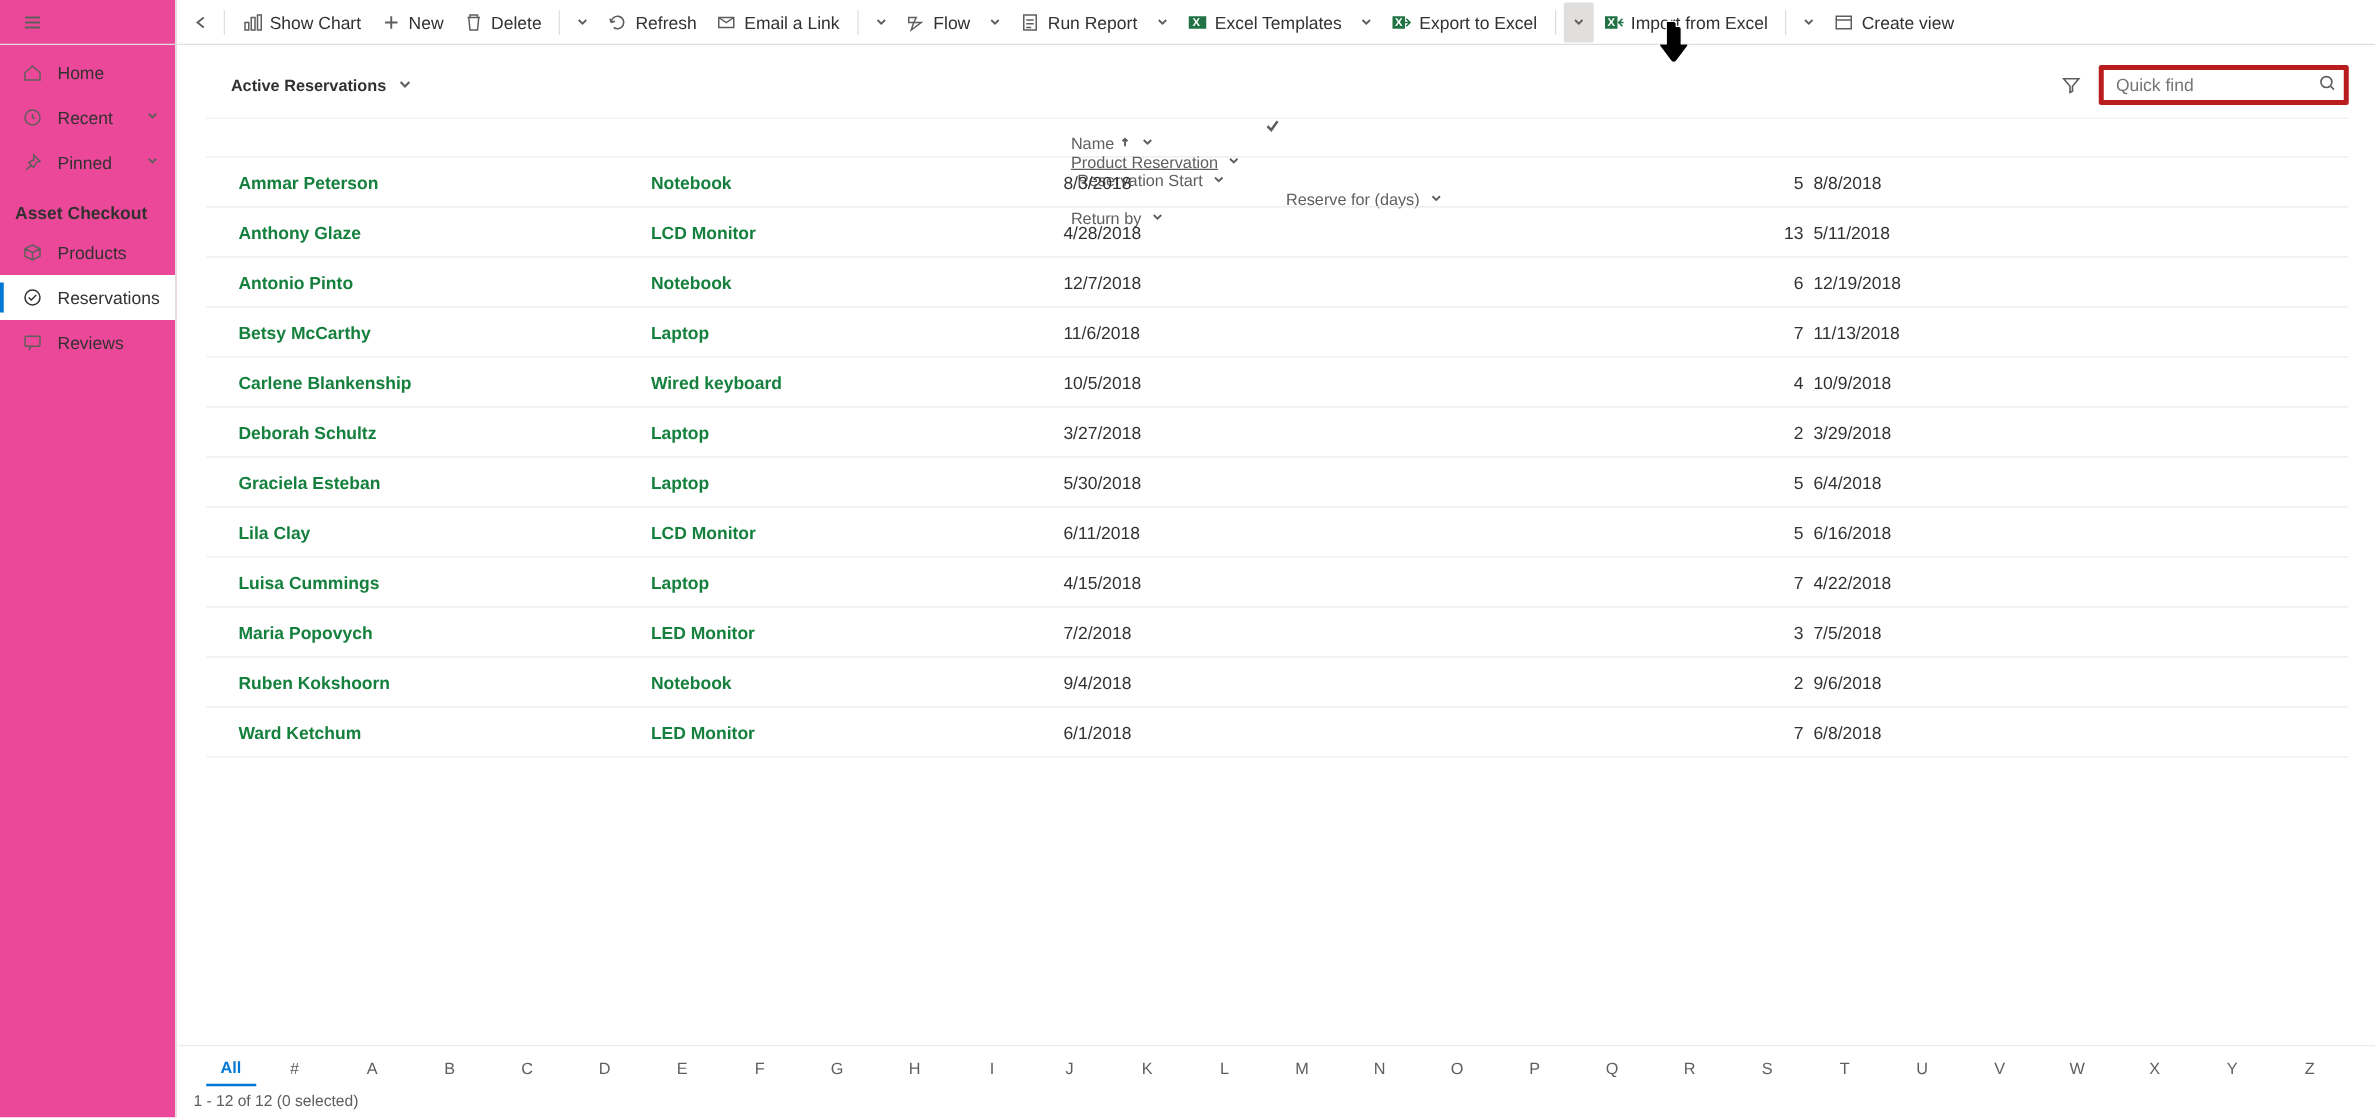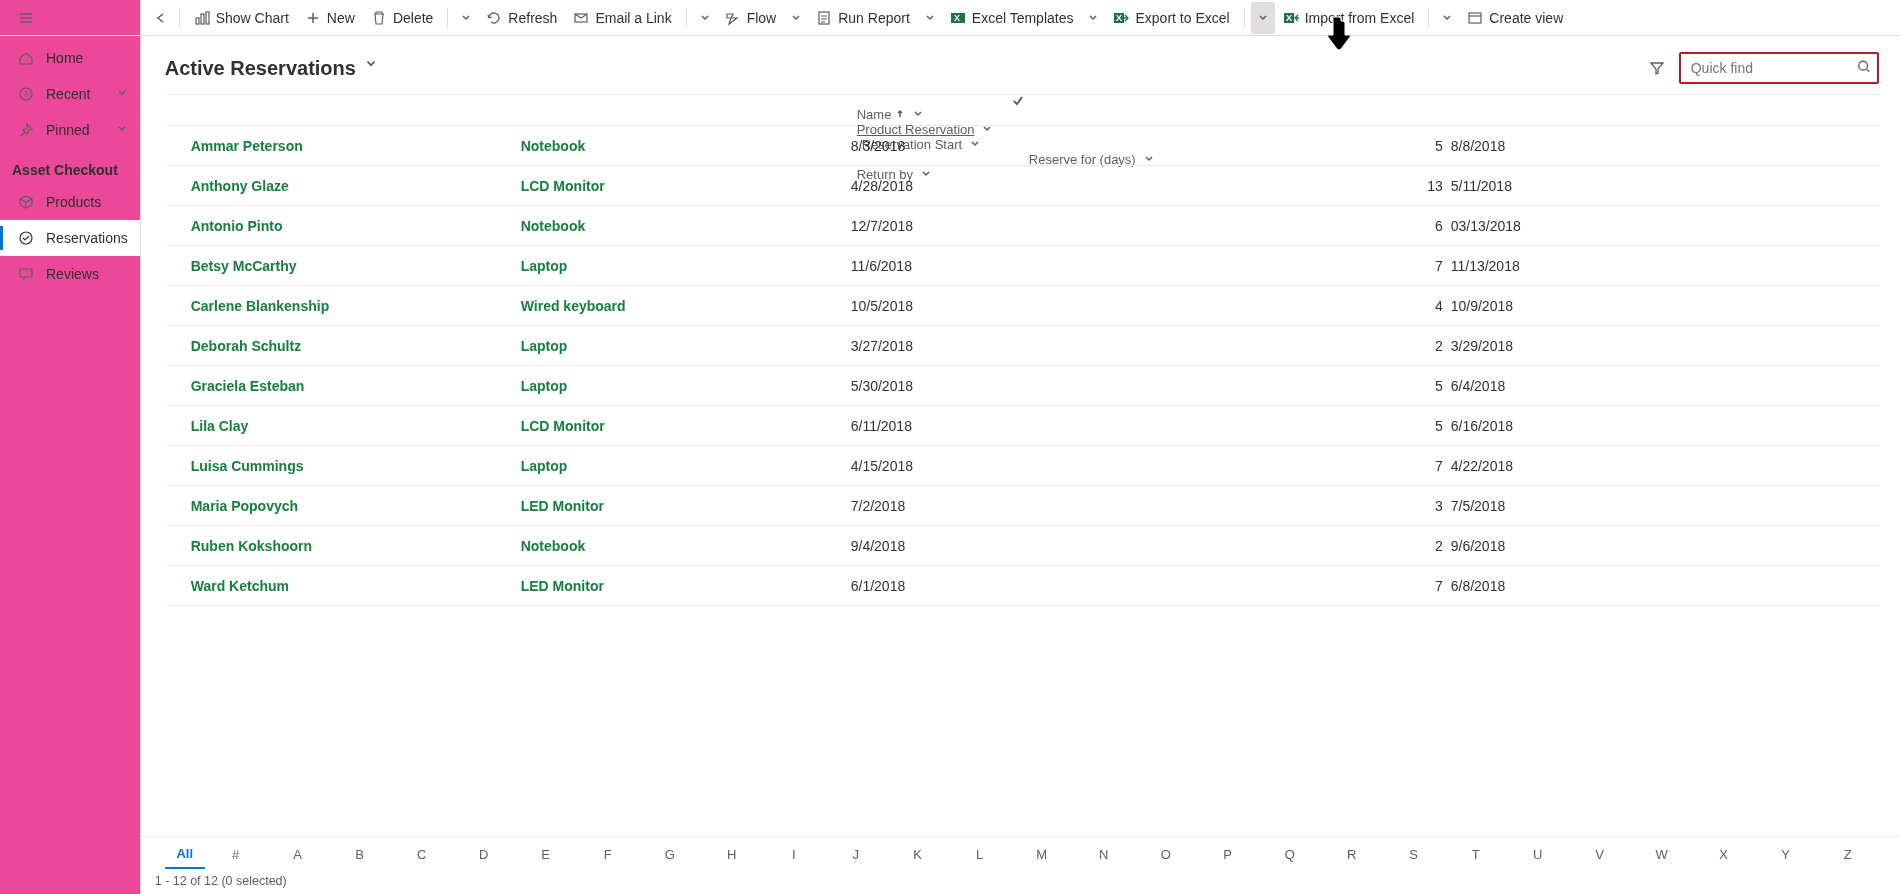--- a/index.html
+++ b/index.html
@@ -33,26 +33,26 @@
   .cmd .ic svg { width:16px; height:16px; }
   .cmd .lbl { font-size:14px; }
   .chev-sm { width:24px; height:32px; display:flex; align-items:center; justify-content:center; cursor:pointer; border-radius:2px;}
   .chev-sm.highlight { background:#e1dfdd; }
   .chev-sm svg, .back svg, .nav-item .chev svg { width:12px; height:12px; stroke:#605e5c; fill:none; stroke-width:1.5;}
   .excel-ic svg rect { fill:#217346;}
   .excel-ic svg text { fill:#fff; font: bold 9px Arial;}
 
   
   .page-header { display:flex; align-items:center; justify-content:space-between; padding: 16px 24px 10px 24px; }
-  .page-title { font-size:20px; font-weight:600; display:flex; align-items:flex-start; gap:8px;}
+  .page-title { font-size:13px; font-weight:600; display:flex; align-items:flex-start; gap:8px;margin-left:20px;}
   .page-title svg { width:14px; height:14px; stroke:#605e5c; fill:none; stroke-width:1.5;}
   .header-tools { display:flex; align-items:center; gap:10px;}
   .filter-ic { width:24px; height:24px; display:flex; align-items:center; justify-content:center; cursor:pointer;}
   .filter-ic svg { width:16px; height:16px; fill:none; stroke:#605e5c; stroke-width:1.3;}
-  .search-box { position:relative; width:200px; height:32px; border:2px solid #b91c1c; border-radius:2px; display:flex; align-items:center;}
+  .search-box { position:relative; width:200px; height:32px; border:4px solid #b91c1c; border-radius:2px; display:flex; align-items:center;}
   .search-box input { border:none; outline:none; flex:1; padding: 0 28px 0 10px; font-size:14px; height:100%; background:transparent;}
   .search-box .s-ic { position:absolute; right:6px; top:50%; transform:translateY(-50%);}
   .search-box .s-ic svg { width:14px; height:14px; fill:none; stroke:#605e5c; stroke-width:1.5;}
 
   
   .grid { flex:1; display:flex; flex-direction:column; padding: 0 24px; overflow:hidden;}
   .grid-header { display:flex; align-items:center; height:32px; border-top:1px solid #edebe9; border-bottom:1px solid #edebe9;flex-direction:column;}
   .col { display:flex; align-items:center; font-size:13px; color:#605e5c; padding-right:8px;}
   .col-check { width:26px; justify-content:center;}
   .col-check svg { width:12px; height:12px; stroke:#605e5c; fill:none; stroke-width:2;}
@@ -400,21 +400,21 @@
             <div class="cell cell-start">4/28/2018</div>
             <div class="cell cell-days">13</div>
             <div class="cell cell-return">5/11/2018</div>
           </div>
           <div class="row">
             <div class="cell cell-check"></div>
             <div class="cell cell-name link">Antonio Pinto</div>
             <div class="cell cell-product link">Notebook</div>
             <div class="cell cell-start">12/7/2018</div>
             <div class="cell cell-days">6</div>
-            <div class="cell cell-return">03/13/2018</div>
+            <div class="cell cell-return">12/19/2018</div>
           </div>
           <div class="row">
             <div class="cell cell-check"></div>
             <div class="cell cell-name link">Betsy McCarthy</div>
             <div class="cell cell-product link">Laptop</div>
             <div class="cell cell-start">11/6/2018</div>
             <div class="cell cell-days">7</div>
             <div class="cell cell-return">11/13/2018</div>
           </div>
           <div class="row">

